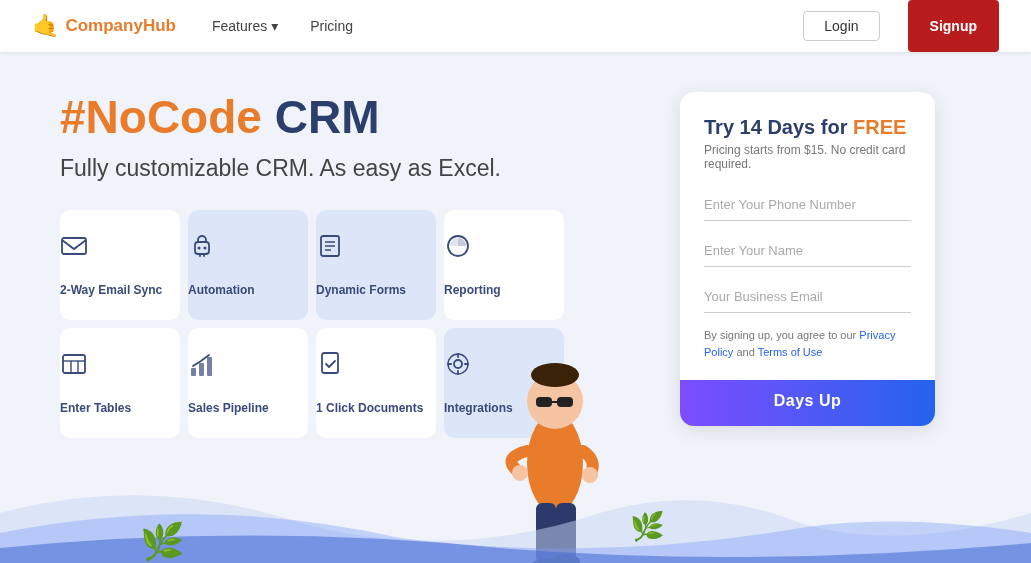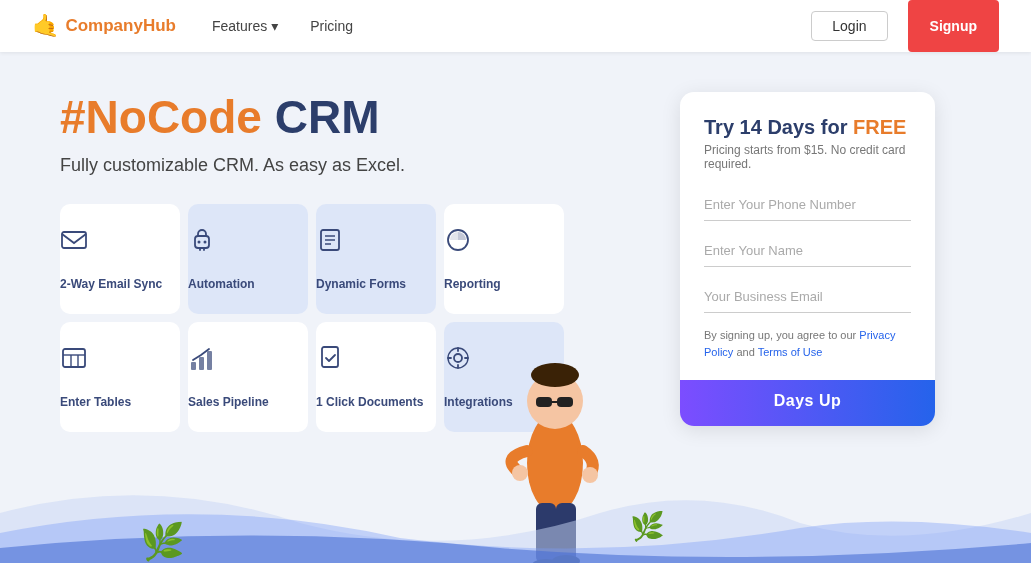--- a/index.html
+++ b/index.html
@@ -47,34 +47,34 @@
     .nav-link {
       font-size: 14px;
       color: #444;
       cursor: pointer;
       display: flex;
       align-items: center;
       gap: 4px;
     }
     .nav-right {
       display: flex;
-      gap: 20px;
+      gap: 28px;
       align-items: center;
     }
     .btn-login {
       border: 1px solid #ccc;
       background: #fff;
       color: #333;
       padding: 6px 20px;
       border-radius: 4px;
       font-size: 14px;
       cursor: pointer;
     }
     .btn-signup {
-      background: #ef4444;
+      background: #b91c1c;
       color: #fff;
       border: none;
       padding: 18px 22px;
       border-radius: 4px;
       font-size: 14px;
       cursor: pointer;
       font-weight: 600;
     }
 
     
@@ -96,21 +96,21 @@
       font-weight: 800;
       color: #2c3e6b;
       line-height: 1.1;
       margin-bottom: 12px;
     }
     .headline .nocode {
       color: #e87c2b;
       margin-top: 38px;
     }
     .subheadline {
-      font-size: 18px;
+      font-size: 23px;
       color: #444;
       margin-bottom: 28px;
     }
 
     
     .feature-grid {
       display: grid;
       grid-template-columns: repeat(4, 120px);
       grid-template-rows: repeat(2, 110px);
       gap: 8px;

